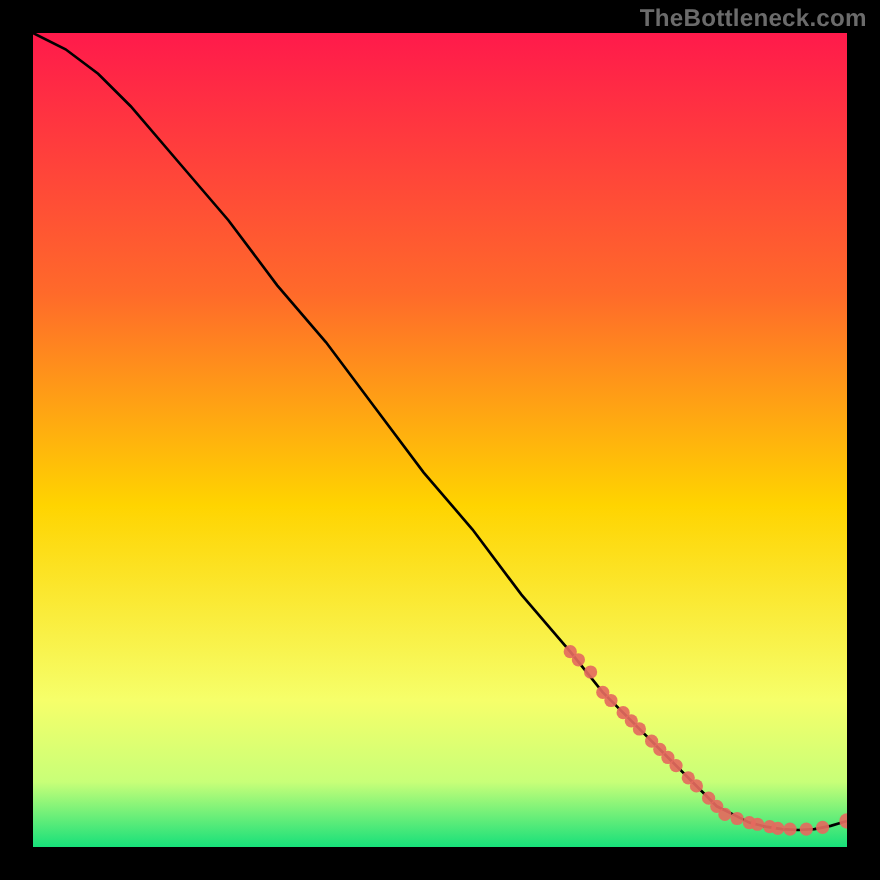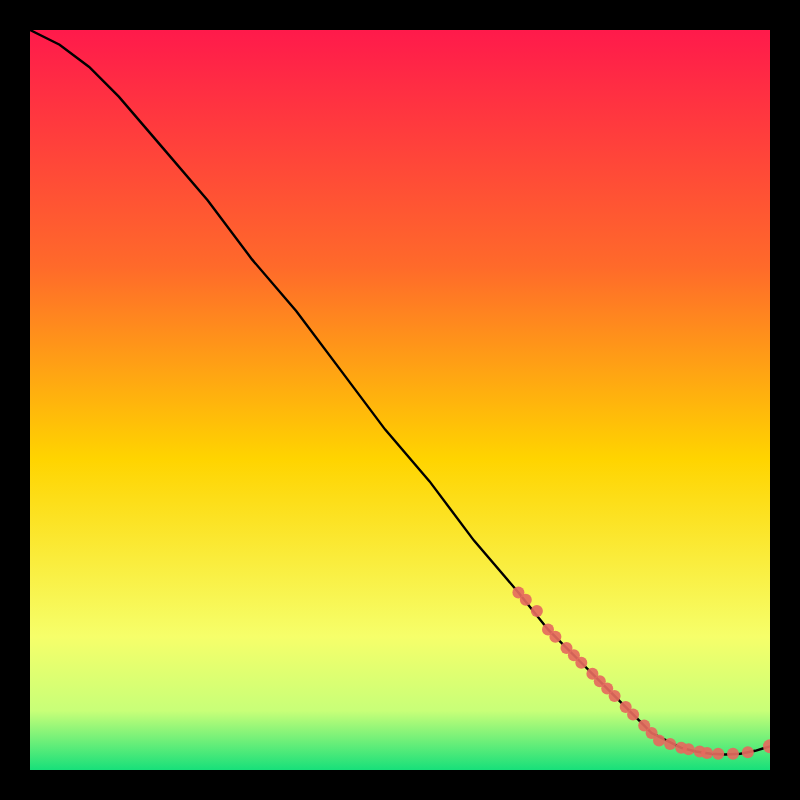--- a/index.html
+++ b/index.html
@@ -37,20 +37,21 @@
   .plot svg {
     display: block;
     width: 740px;
     height: 740px;
   }
 </style>
 </head>
 <body>
 
 <div class="stage">
+  <div class="watermark">TheBottleneck.com</div>
 
   <div class="plot">
     <svg id="plot-svg" viewBox="0 0 740 740">
       <defs>
         <linearGradient id="bg-grad" x1="0" y1="0" x2="0" y2="1">
           <stop id="g0" offset="0%" stop-color="#ff1a4b"></stop>
           <stop id="g1" offset="32%" stop-color="#ff6a2a"></stop>
           <stop id="g2" offset="58%" stop-color="#ffd400"></stop>
           <stop id="g3" offset="82%" stop-color="#f6ff6a"></stop>
           <stop id="g4" offset="92%" stop-color="#c8ff78"></stop>

